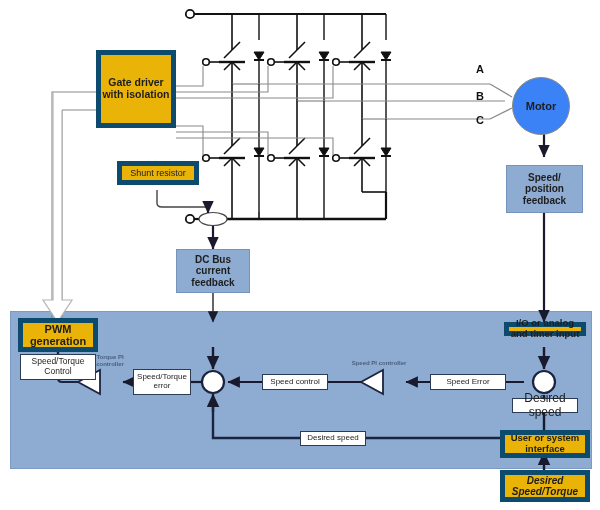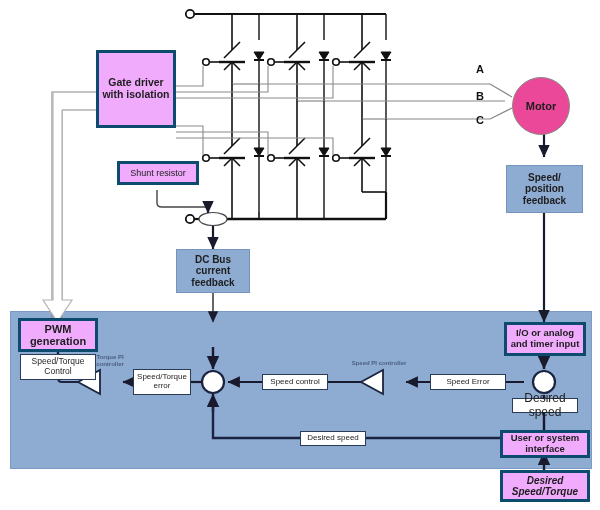--- a/index.html
+++ b/index.html
@@ -3,28 +3,28 @@
 <meta charset="utf-8">
 <style>
   html,body{margin:0;padding:0;background:#fff;}
   body{width:600px;height:510px;overflow:hidden;
        font-family:"Liberation Sans","DejaVu Sans",sans-serif;}
   #stage{position:relative;width:600px;height:510px;background:#ffffff;}
   svg{position:absolute;left:0;top:0;}
   .blk{position:absolute;box-sizing:border-box;display:flex;align-items:center;
        justify-content:center;text-align:center;font-weight:bold;line-height:1.12;
        color:#1d1d1d;white-space:pre-line;}
-  .amber{background:#f0abfc;border:3px solid #0c4a6e;}
+  .amber{background:#eab308;border:5px solid #0c4a6e;}
   .blue{background:#8EABD2;border:1px solid #7494BC;}
   .white{background:#ffffff;border:1px solid #2b3a55;font-weight:normal;}
   .panel{position:absolute;background:#8EABD2;border:1px solid #7C9AC4;}
   .pi-lbl{position:absolute;color:#4a5f7f;font-size:6px;font-weight:bold;
           text-align:center;line-height:1.15;white-space:pre-line;}
   .phase{position:absolute;font-size:11px;font-weight:bold;color:#111;}
-  .motor{position:absolute;border-radius:50%;background:#ec4899;border:1.5px solid #8a8a82;
+  .motor{position:absolute;border-radius:50%;background:#3b82f6;border:1.5px solid #8a8a82;
          display:flex;align-items:center;justify-content:center;font-size:11px;
          font-weight:bold;color:#1d1d1d;}
 </style>
 </head>
 <body>
 
 <div id="stage">
 
   <div class="panel" style="left:10px;top:311px;width:580px;height:156px;"></div>
 
@@ -249,21 +249,21 @@
 feedback</div>
 
   <div class="blk blue" style="left:176px;top:249px;width:74px;height:44px;font-size:10px;">DC Bus
 current
 feedback</div>
 
   <div class="blk amber" style="left:18px;top:318px;width:80px;height:34px;font-size:11px;">PWM
 generation</div>
 
 
-  <div class="blk amber" style="left:504px;top:322px;width:82px;height:34px;font-size:9.5px;">I/O or analog
+  <div class="blk amber" style="left:504px;top:322px;width:82px;height:14px;font-size:9.5px;">I/O or analog
 and timer input</div>
 
   <div class="blk amber" style="left:500px;top:430px;width:90px;height:28px;font-size:9.5px;">User or system
 interface</div>
 
   <div class="blk amber" style="left:500px;top:470px;width:90px;height:32px;font-size:10px;font-style:italic;">Desired
 Speed/Torque</div>
 
   <div class="blk white" style="left:20px;top:354px;width:76px;height:26px;font-size:8.5px;">Speed/Torque
 Control</div>

